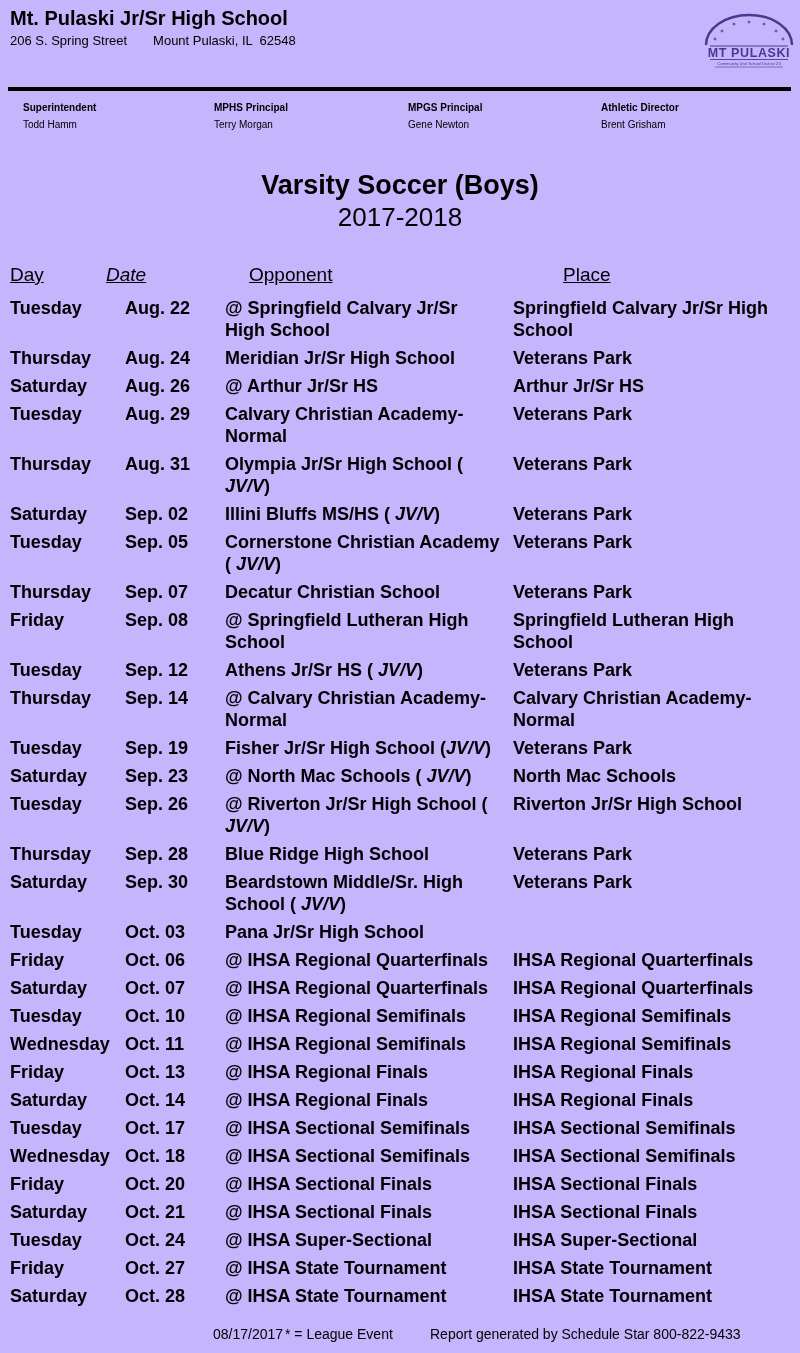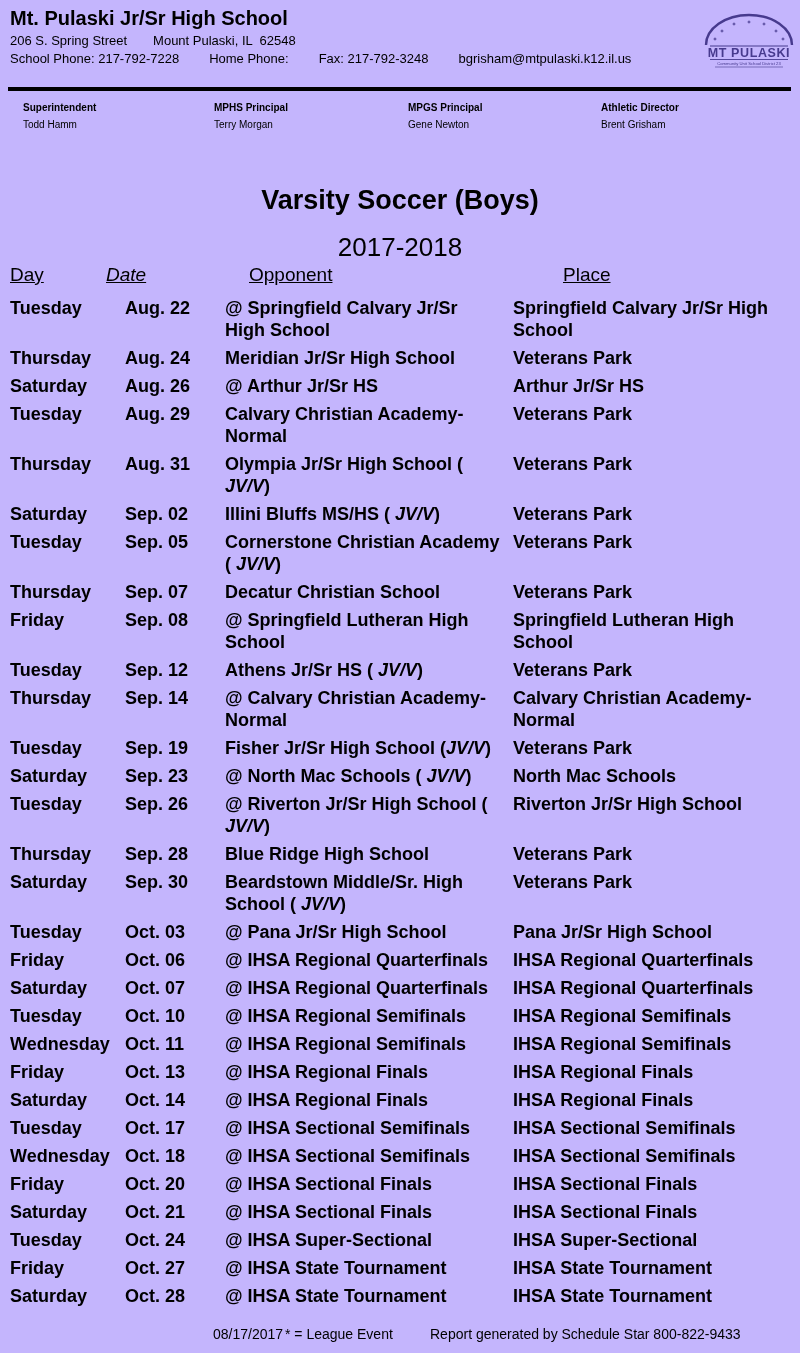--- a/index.html
+++ b/index.html
@@ -17,21 +17,21 @@
   .staff{position:absolute;left:23px;top:100px;width:780px;height:40px;font-size:10px;}
   .staff .member{position:absolute;top:0;}
   .staff .member:nth-child(1){left:0;}
   .staff .member:nth-child(2){left:191px;}
   .staff .member:nth-child(3){left:385px;}
   .staff .member:nth-child(4){left:578px;}
   .staff .t{font-weight:bold;line-height:16px;}
   .staff .n{line-height:16px;margin-top:1px;}
   
   .titleblk{position:absolute;left:8px;top:168px;width:784px;text-align:center;}
-  .titleblk h2{margin:16px;font-size:27px;font-weight:bold;line-height:32px;}
+  .titleblk h2{margin:1px;font-size:27px;font-weight:bold;line-height:32px;}
   .season{font-size:26px;line-height:30px;margin-top:1px;}
   
   .sched{position:absolute;left:10px;top:264px;width:780px;}
   .thead{position:relative;height:22px;font-size:19px;}
   .thead span{position:absolute;top:0;text-decoration:underline;}
   .h-day{left:0;} .h-date{left:96px;font-style:italic;} .h-opp{left:239px;} .h-place{left:553px;}
   .tbody{margin-top:11px;}
   .row{display:flex;align-items:flex-start;margin-bottom:6px;font-size:18px;font-weight:bold;line-height:22px;}
   .c-day{width:115px;flex:none;}
   .c-date{width:100px;flex:none;}
@@ -47,23 +47,20 @@
 <body>
 
 <div class="page">
 
   <div class="school-name">Mt. Pulaski Jr/Sr High School</div>
 
   <div class="addr">
     <span>206 S. Spring Street</span><span>Mount Pulaski, IL  62548</span>
   </div>
 
-  <div class="contact">
-    <span>School Phone: 217-792-7228</span><span>Home Phone:</span><span>Fax: 217-792-3248</span><span>bgrisham@mtpulaski.k12.il.us</span>
-  </div>
 
   <div class="logo" style="color: rgb(71, 58, 142);">
     <svg width="92" height="58" viewBox="0 0 92 58">
       <defs>
         <path id="star" d="M0,-2.1 L0.6,-0.6 L2.1,0 L0.6,0.6 L0,2.1 L-0.6,0.6 L-2.1,0 L-0.6,-0.6 Z" fill="currentColor"></path>
       </defs>
       <path d="M 3 33 A 43 30 0 0 1 89 33" fill="none" stroke="currentColor" stroke-width="2.4"></path>
       <use href="#star" x="12" y="27"></use>
       <use href="#star" x="19" y="19"></use>
       <use href="#star" x="31" y="12"></use>
@@ -280,23 +277,20 @@
             <div class="ln"><span>Beardstown Middle/Sr. High</span></div>
             <div class="ln"><span>School ( </span><span class="it">JV/V</span><span>)</span></div>
           </div>
           <div class="cell c-place">
             <div class="ln">Veterans Park</div>
           </div>
         </div>
         <div class="row">
           <div class="cell c-day">Tuesday</div>
           <div class="cell c-date">Oct. 03</div>
-          <div class="cell c-opp">
-            <div class="ln"><span>@ Pana Jr/Sr High School</span></div>
-          </div>
           <div class="cell c-place">
             <div class="ln">Pana Jr/Sr High School</div>
           </div>
         </div>
         <div class="row">
           <div class="cell c-day">Friday</div>
           <div class="cell c-date">Oct. 06</div>
           <div class="cell c-opp">
             <div class="ln"><span>@ IHSA Regional Quarterfinals</span></div>
           </div>

